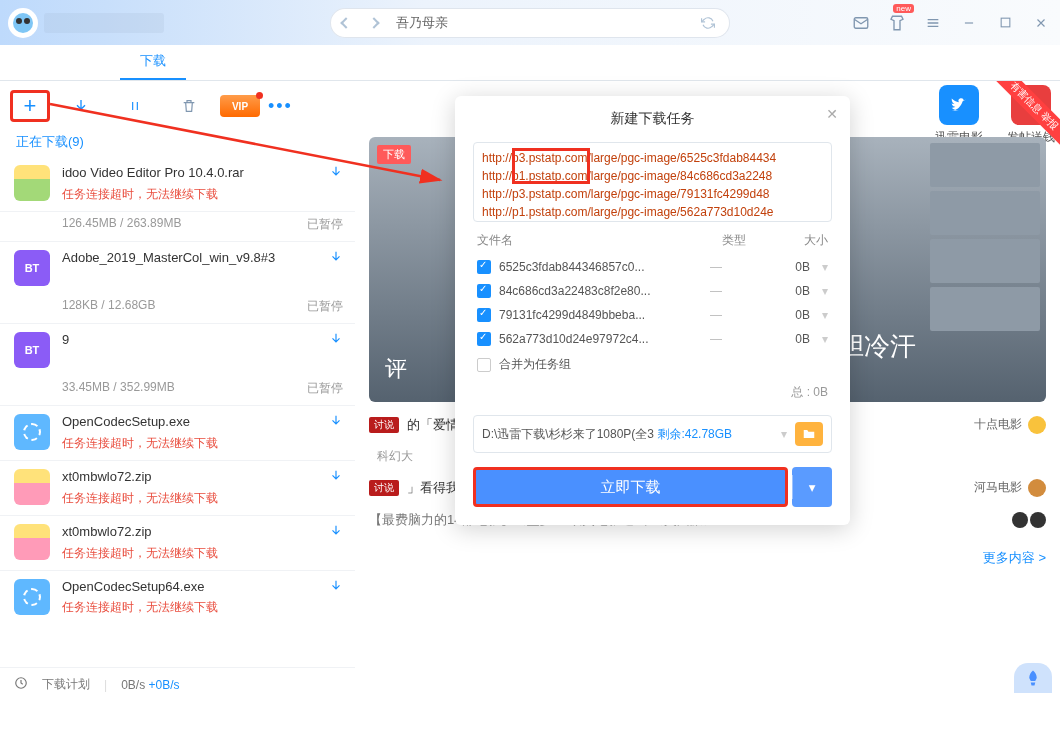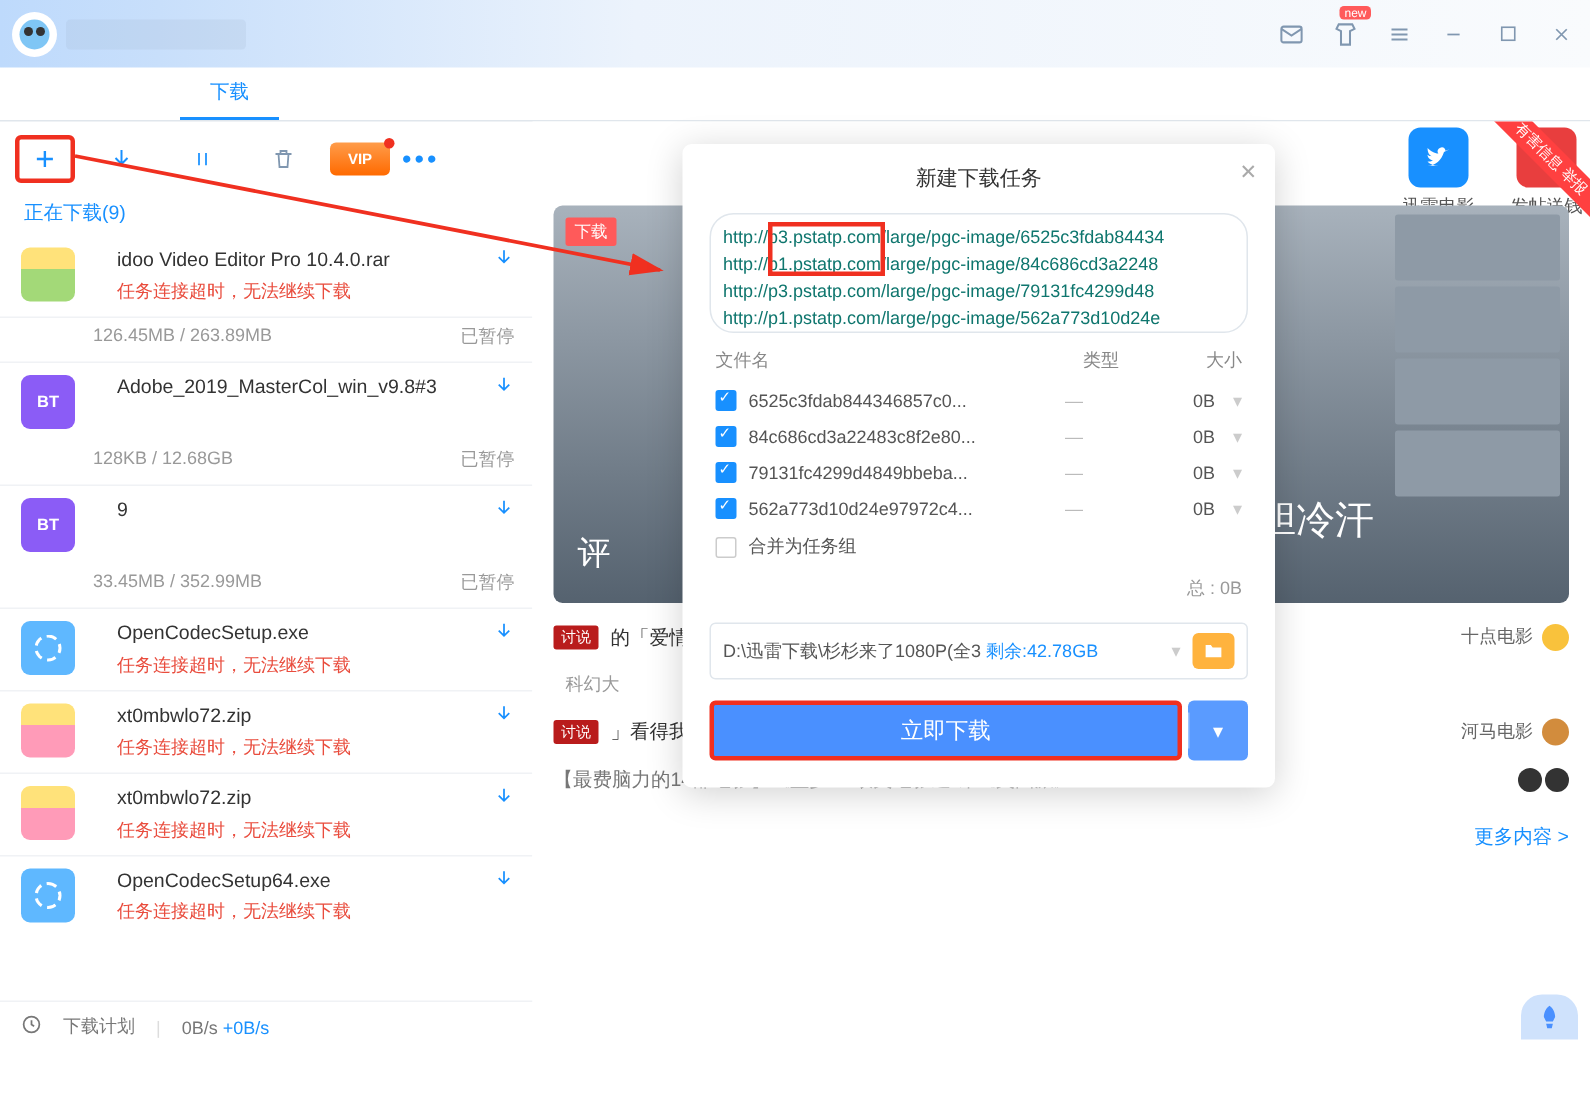--- a/index.html
+++ b/index.html
@@ -30,21 +30,21 @@
     .tool-btn { width: 46px; height: 34px; display: flex; align-items: center; justify-content: center; color: #1890ff; font-size: 18px; cursor: pointer; border-radius: 4px; }
     .tool-btn.add { border: 3px solid #f03020; width: 40px; height: 32px; font-size: 22px; color: #1890ff; }
     .tool-btn.trash { color: #8097b0; }
     .vip-btn { width: 40px; height: 22px; background: linear-gradient(180deg,#ff9c4a,#ff6a00); border-radius: 4px; color: #fff; font-size: 10px; font-weight: bold; display: flex; align-items: center; justify-content: center; position: relative; cursor: pointer; }
     .vip-btn::after { content: ''; position: absolute; top: -3px; right: -3px; width: 7px; height: 7px; background: #f03020; border-radius: 50%; }
     .tool-more { color: #1890ff; font-size: 18px; letter-spacing: 2px; cursor: pointer; }
 
     .section-h { padding: 2px 16px 6px; font-size: 13px; color: #1890ff; cursor: pointer; }
 
     .dl-list { flex: 1; overflow-y: auto; }
-    .dl-item { display: flex; padding: 8px 12px 8px 14px; gap: 28px; align-items: flex-start; }
+    .dl-item { display: flex; padding: 8px 12px 8px 14px; gap: 12px; align-items: flex-start; }
     .dl-icon { width: 36px; height: 36px; border-radius: 6px; display: flex; align-items: center; justify-content: center; flex-shrink: 0; }
     .dl-icon.rar { background: linear-gradient(180deg,#ffe27a 40%,#a3d978 40%); }
     .dl-icon.video { background: #1890ff; color: #fff; }
     .dl-icon.bt { background: #8b5cf6; color: #fff; font-size: 11px; font-weight: bold; }
     .dl-icon.exe { background: #5fb8ff; color: #fff; }
     .dl-icon.exe .gear { width: 18px; height: 18px; border: 2px dashed #fff; border-radius: 50%; }
     .dl-icon.zip { background: linear-gradient(180deg,#ffe27a 40%,#ff9bb8 40%); }
     .dl-info { flex: 1; min-width: 0; }
     .dl-name { font-size: 13px; color: #333; line-height: 1.3; word-break: break-all; }
     .dl-err { font-size: 12px; color: #e94c3d; margin-top: 4px; }
@@ -81,21 +81,21 @@
     .emojis { display: inline-flex; gap: 2px; }
     .emoji { width: 16px; height: 16px; background: #333; border-radius: 50%; }
     .more-link { text-align: right; color: #1890ff; font-size: 13px; cursor: pointer; margin-top: 6px; }
 
     .corner-ribbon { position: absolute; top: 0; right: 0; width: 70px; height: 70px; overflow: hidden; }
     .corner-ribbon span { position: absolute; width: 100px; background: #ff4040; color: #fff; font-size: 10px; text-align: center; transform: rotate(45deg); top: 16px; right: -24px; padding: 2px 0; }
 
     .dialog-overlay { position: absolute; top: 96px; left: 455px; width: 395px; background: #fff; border-radius: 6px; box-shadow: 0 4px 24px rgba(0,0,0,.18); padding: 14px 18px 18px; z-index: 100; }
     .dlg-close { position: absolute; right: 12px; top: 10px; color: #aaa; cursor: pointer; font-size: 14px; }
     .dlg-title { text-align: center; font-size: 14px; color: #333; margin-bottom: 14px; }
-    .url-box { border: 1px solid #e0e6ec; border-radius: 16px; padding: 6px 8px; height: 80px; overflow: hidden; font-size: 12px; color: #0f766e; line-height: 1.5; word-break: break-all; position: relative; }
+    .url-box { border: 1px solid #e0e6ec; border-radius: 4px; padding: 6px 8px; height: 80px; overflow: hidden; font-size: 12px; color: #c2410c; line-height: 1.5; word-break: break-all; position: relative; }
     .url-highlight { position: absolute; top: 5px; left: 38px; width: 78px; height: 36px; border: 3px solid #f03020; pointer-events: none; }
     .file-hdr { display: flex; padding: 10px 4px 6px; font-size: 12px; color: #888; }
     .file-hdr .c1 { flex: 1.3; } .file-hdr .c2 { width: 50px; } .file-hdr .c3 { width: 56px; text-align: right; }
     .file-row { display: flex; align-items: center; padding: 5px 4px; font-size: 12px; color: #555; }
     .file-row .cb { width: 14px; height: 14px; background: #1890ff; border-radius: 2px; margin-right: 8px; position: relative; cursor: pointer; }
     .file-row .cb::after { content: '✓'; color: #fff; font-size: 10px; position: absolute; left: 2px; top: -1px; }
     .file-row .cb.empty { background: #fff; border: 1px solid #ccc; }
     .file-row .cb.empty::after { content: ''; }
     .file-row .name { flex: 1.3; white-space: nowrap; overflow: hidden; text-overflow: ellipsis; }
     .file-row .type { width: 50px; color: #bbb; } .file-row .size { width: 50px; text-align: right; }
@@ -120,20 +120,35 @@
     .fab { position: absolute; right: 8px; bottom: 8px; width: 38px; height: 30px; background: #cfe2fc; border-radius: 14px 14px 0 0; cursor: pointer; display: flex; align-items: center; justify-content: center; color: #4a90ff; }
   </style>
 </head>
 <body>
 
 <div class="titlebar">
   <div class="logo-wrap">
     <div class="logo-img"></div>
     <div class="logo-text"></div>
   </div>
+  <div class="nav-center">
+    <span class="nav-btn">
+        <span class="chev left"></span>
+      </span>
+    <span class="nav-btn">
+        <span class="chev right"></span>
+      </span>
+    <input class="nav-input" value="吾乃母亲" style="">
+    <span class="nav-btn nav-refresh">
+      <svg width="14" height="14" viewBox="0 0 24 24" fill="none" stroke="currentColor" stroke-width="2">
+          <path d="M1 4v6h6M23 20v-6h-6"></path>
+          <path d="M20.49 9A9 9 0 0 0 5.64 5.64L1 10m22 4l-4.64 4.36A9 9 0 0 1 3.51 15"></path>
+        </svg>
+    </span>
+  </div>
   <div class="titlebar-right">
     <span class="tb-icon">
       <svg width="18" height="18" viewBox="0 0 24 24" fill="none" stroke="currentColor" stroke-width="1.8">
           <rect x="3" y="5" width="18" height="14" rx="2"></rect>
           <path d="M3 7l9 6 9-6"></path>
         </svg>
     </span>
     <span class="tb-icon">
       <svg width="18" height="18" viewBox="0 0 24 24" fill="none" stroke="currentColor" stroke-width="1.8">
           <path d="M6 3h12l2 4-4 2v12H8V9L4 7z"></path>

